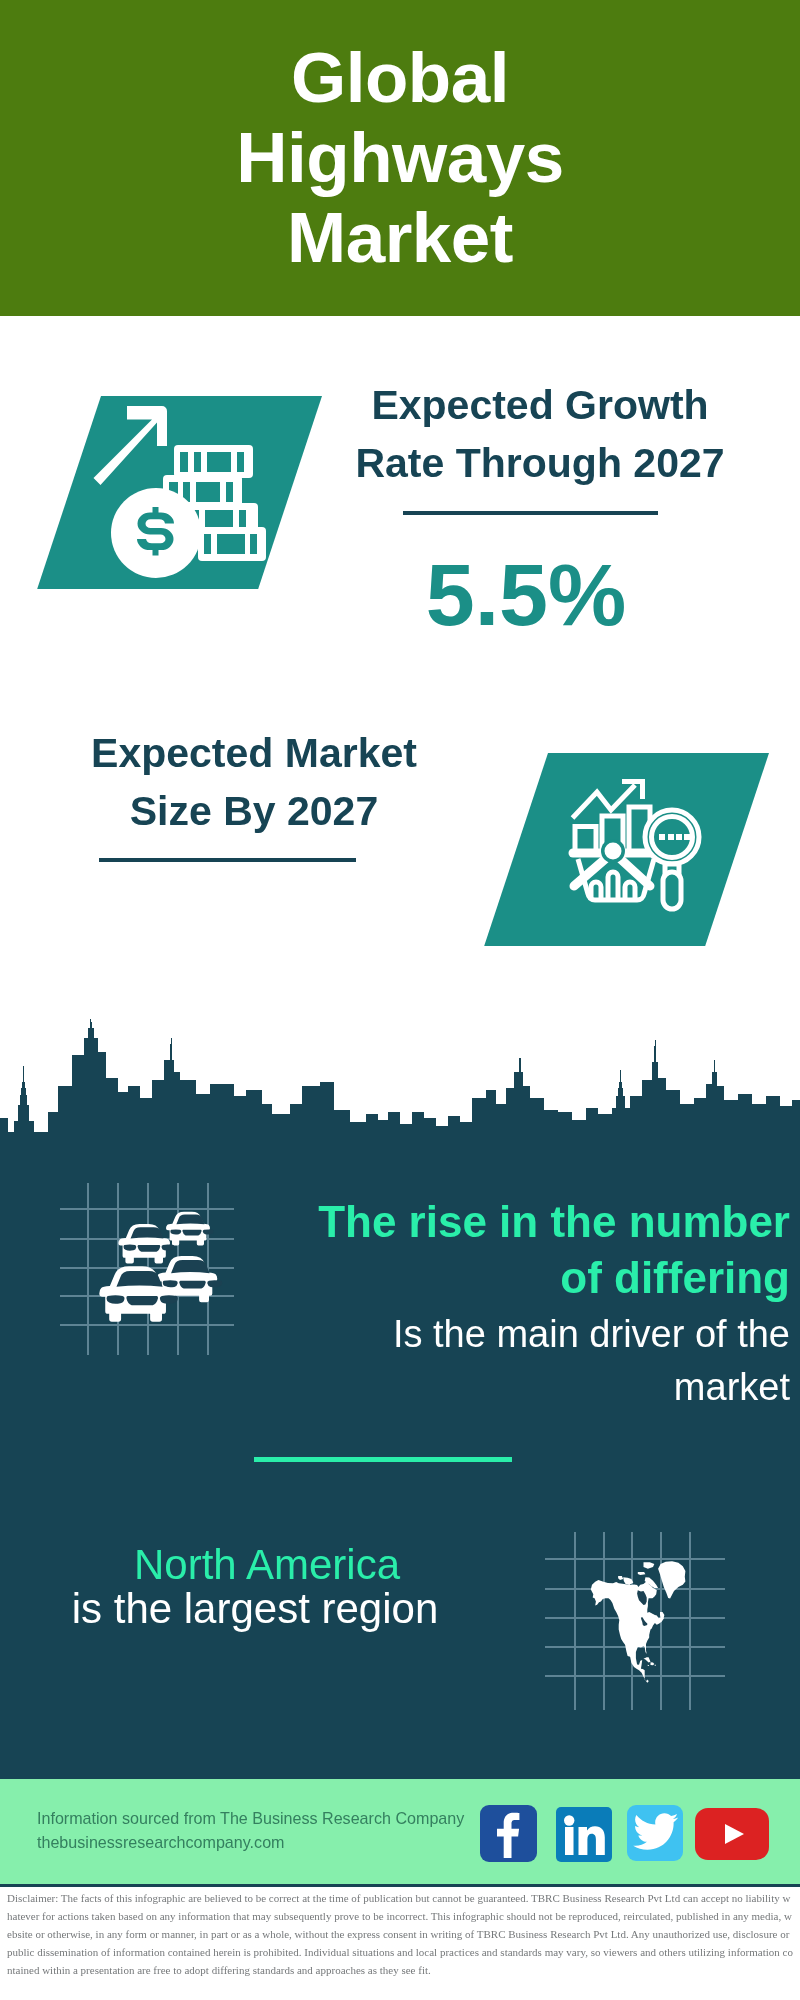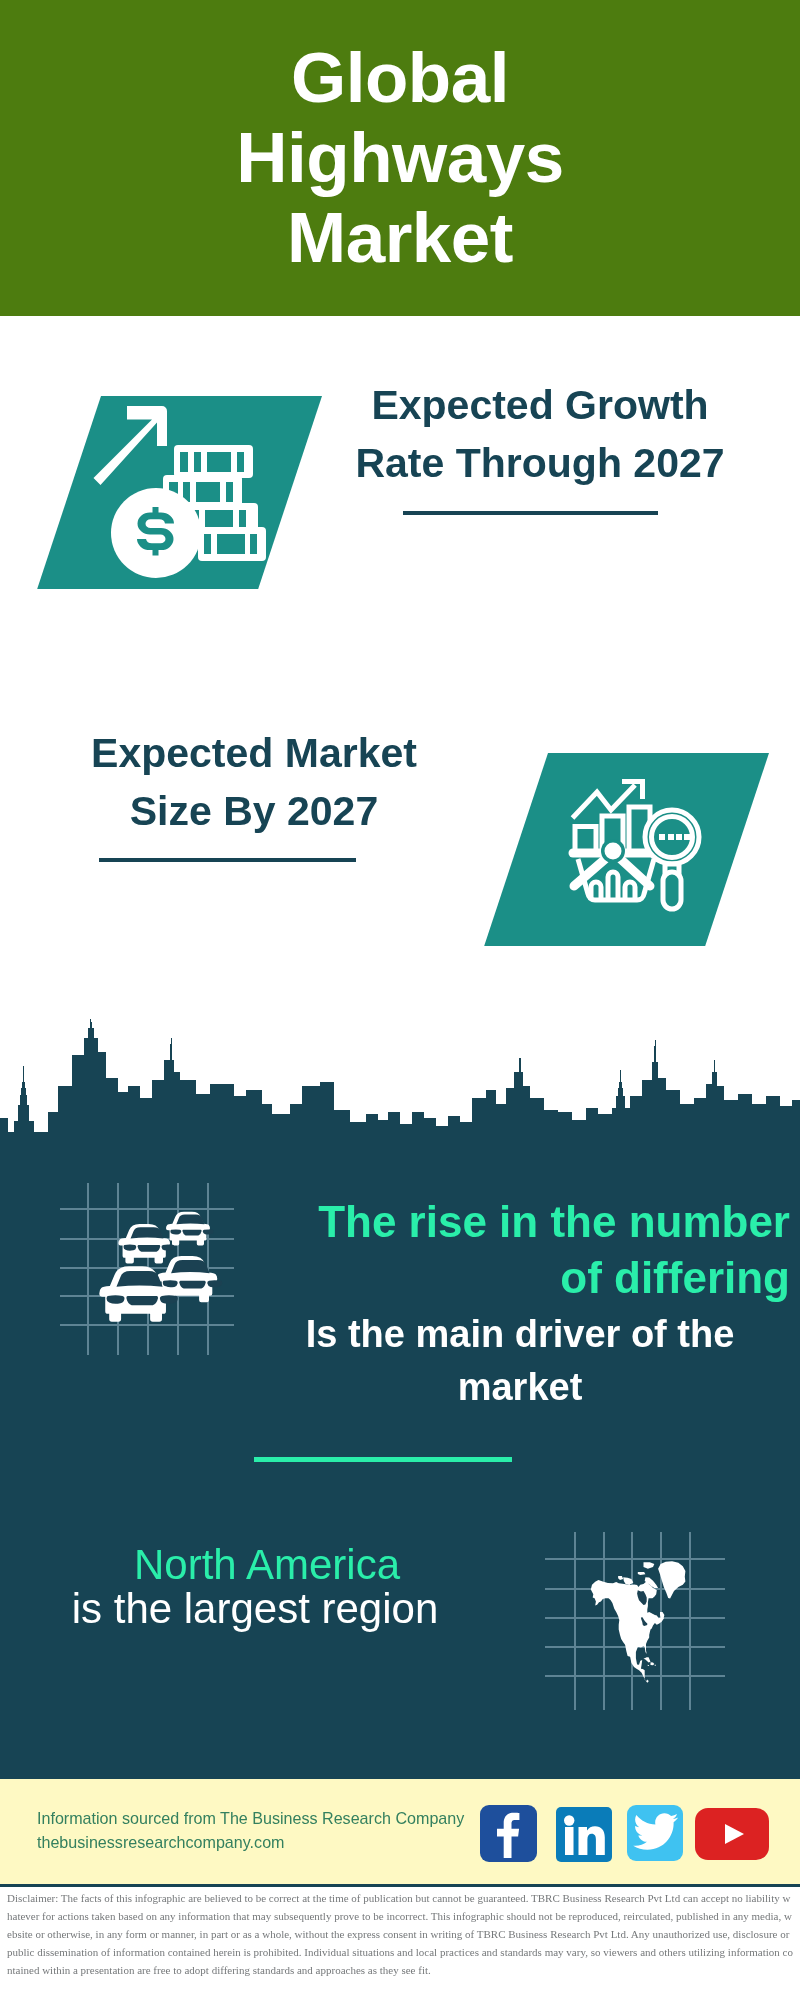--- a/index.html
+++ b/index.html
@@ -15,36 +15,36 @@
   .s1-para{left:101px;top:396px;width:221px;height:193px}
   .s1-icon-wrap{position:absolute;left:93px;top:401px;width:200px;height:190px}
   .s1-title{position:absolute;left:330px;top:377px;width:420px;text-align:center;color:#174454;font-size:41px;font-weight:bold;line-height:1.41}
   .s1-rule{position:absolute;left:403px;top:511px;width:255px;height:4px;background:#174454}
 
 
 
 
 
 
-  .foot{position:absolute;left:0;top:1779px;width:800px;height:107px;background:#fef9c3}
+  .foot{position:absolute;left:0;top:1779px;width:800px;height:107px;background:#86efac}
   .foot-txt{position:absolute;left:37px;top:28px;width:440px;color:#34805F;font-size:16.1px;line-height:1.48;white-space:nowrap}
   .soc{position:absolute;top:26px;border-radius:9px}
   .soc-fb{left:480px;width:57px;height:57px;background:#1E4F9C}
   .soc-li{left:556px;top:28px;width:56px;height:55px;background:#0A7CB9;border-radius:5px}
   .soc-tw{left:627px;width:56px;height:56px;background:#3FC2F1}
   .soc-yt{left:695px;top:29px;width:74px;height:52px;background:#DC2222;border-radius:13px}
   .soc svg{position:absolute;left:0;top:0}
   .disc-rule{position:absolute;left:0;top:1884px;width:800px;height:3px;background:#174454}
   .disc{position:absolute;left:7px;top:1889px;width:786px;color:#76797B;font-size:11px;line-height:18px;text-align:left;word-break:break-all;font-family:Liberation Serif, serif}
   .reg-hl{position:absolute;left:67px;top:1544px;width:400px;text-align:center;color:#2AEEAA;font-size:42px;font-weight:normal;line-height:1}
   .reg-sub{position:absolute;left:42px;top:1584px;width:426px;text-align:center;color:#fff;font-size:42px;font-weight:normal;line-height:1.18}
   .map-wrap{position:absolute;left:540px;top:1520px;width:190px;height:195px;overflow:visible}
   .cars-wrap{position:absolute;left:58px;top:1183px;width:180px;height:175px}
   .drv-hl{position:absolute;left:250px;top:1194px;width:540px;text-align:right;color:#2AEEAA;font-size:44px;font-weight:bold;line-height:1.28}
-  .drv-sub{position:absolute;left:250px;top:1308px;width:540px;text-align:center;color:#fff;font-size:38px;font-weight:bold;line-height:1.39}
+  .drv-sub{position:absolute;left:250px;top:1308px;width:540px;text-align:right;color:#fff;font-size:38px;font-weight:normal;line-height:1.39}
   .drv-rule{position:absolute;left:254px;top:1457px;width:258px;height:5px;background:#2AEEAA}
   .skyline{position:absolute;left:0;top:1010px;width:800px;height:140px}
   .dark-band{position:absolute;left:0;top:1145px;width:800px;height:634px;background:#174454}
   .s2-para{left:548px;top:753px;width:221px;height:193px}
   .s2-title{position:absolute;left:44px;top:725px;width:420px;text-align:center;color:#174454;font-size:41px;font-weight:bold;line-height:1.41}
   .s2-rule{position:absolute;left:99px;top:858px;width:257px;height:4px;background:#174454}
   .s2-val{position:absolute;left:42px;top:882px;width:425px;text-align:center;color:#1B8F87;font-size:72px;font-weight:bold;line-height:1}
   .s2-icon-wrap{position:absolute;left:565px;top:775px;width:150px;height:140px;overflow:visible}
   .s1-val{position:absolute;left:326px;top:551px;width:400px;text-align:center;color:#1B8F87;font-size:88px;font-weight:bold;line-height:1}
 
@@ -103,20 +103,21 @@
         <circle cx="63" cy="132" r="45" fill="#fff"></circle>
         <path d="M59.5 106 h6 v5.5 h2.5 a13 11 0 0 1 13 11 h-9 a6 5 0 0 0 -6 -4.2 h-8.5 a5 4.4 0 0 0 0 8.8 h10.5 a12.5 11 0 0 1 0 22 h-2.5 v5.5 h-6 v-5.5 h-2.5 a13 11 0 0 1 -13 -11 h9 a6 5 0 0 0 6 4.2 h8.5 a5 4.4 0 0 0 0 -8.8 h-10.5 a12.5 11 0 0 1 0 -22 h2.5 Z" fill="#1B8F87"></path>
       </g>
     </svg>
   </div>
   <div class="s1-title">
     <div>Expected Growth</div>
     <div>Rate Through 2027</div>
   </div>
   <div class="s1-rule"></div>
+  <div class="s1-val">5.5%</div>
 
   <div class="para s2-para">
     <div class="sh"></div>
   </div>
   <div class="s2-icon-wrap">
     <svg width="150" height="140" viewBox="0 0 150 140">
       <g fill="none" stroke="#fff" stroke-width="5" stroke-linecap="butt" stroke-linejoin="miter">
         <polyline points="7.5,43 32,17 46,35 70,10"></polyline>
         <polyline points="57,6.5 77.5,6.5 77.5,24"></polyline>
         <path d="M10,78 V51.5 h21 V78"></path>

